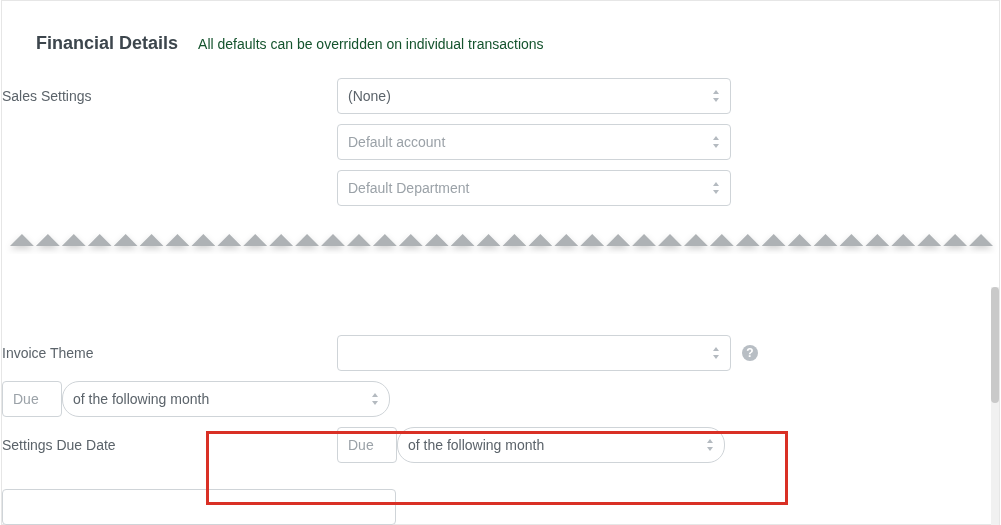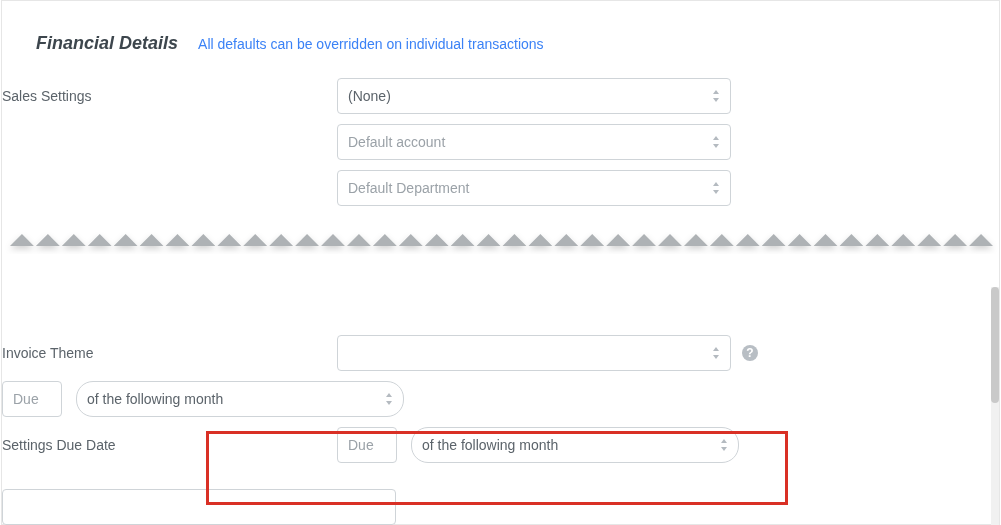--- a/index.html
+++ b/index.html
@@ -22,24 +22,23 @@
   .header-row {
     display: flex;
     align-items: baseline;
     padding: 32px 30px 24px 34px;
     gap: 20px;
   }
   .header-title {
     color: #3d464d;
     font-weight: 700;
     font-size: 18px;
-    font-style: italic;
   }
   .header-sub {
-    color: #3b82f6;
+    color: #14532d;
     font-size: 14px;
   }
 
   .form-area {
     padding-left: 0;
   }
   .form-row {
     display: flex;
     align-items: center;
     margin-bottom: 10px;
@@ -88,21 +87,21 @@
   }
 
   .help-icon {
     width: 18px; height: 18px;
     margin-left: 10px;
     display:flex; align-items:center; justify-content:center;
   }
 
   .combo {
     display:flex;
-    gap:14px;
+    gap:0;
     align-items:center;
   }
 
   .text-input {
     border: 1px solid #cfd4d8;
     border-radius: 4px;
     height: 36px;
     width: 394px;
     padding: 0 10px;
     font-size: 14px;

